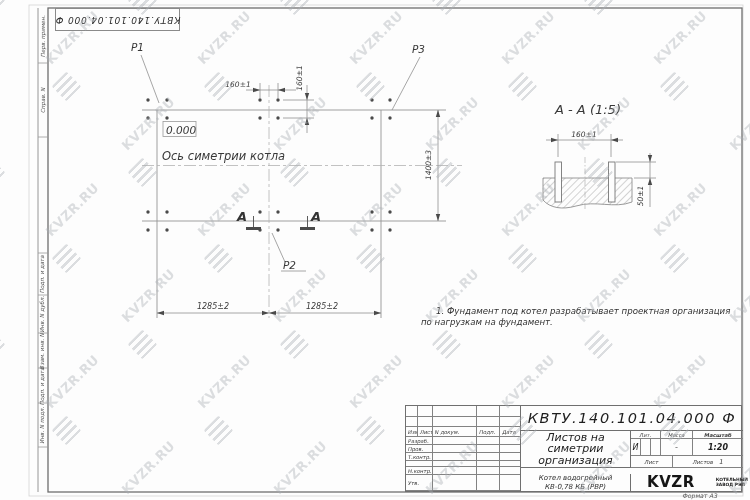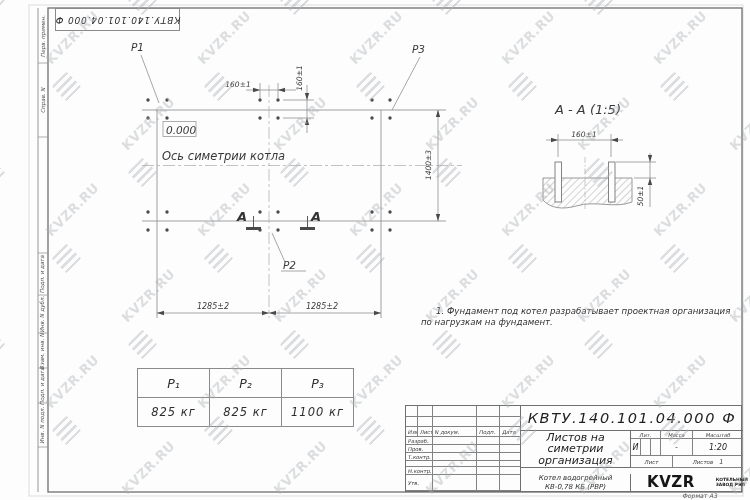--- a/index.html
+++ b/index.html
@@ -50,21 +50,21 @@
             font-style:italic;color:#222;}
   .tb-grid{width:112px;display:flex;flex-direction:column;}
   .g-row{display:flex;}
   .g-cell{border-right:1px solid #828282;border-bottom:1px solid #828282;display:flex;
           align-items:center;justify-content:center;overflow:hidden;}
   .g-cell.last{border-right:none;}
   .g-h{height:8px;font-size:5.2px;font-style:italic;color:#3a3a3a;}
   .g-v{height:17px;font-size:8px;font-style:italic;color:#222;}
   .g-s{height:12px;font-size:5.5px;font-style:italic;color:#3a3a3a;gap:6px;}
   .g-s b{font-size:6.5px;font-weight:normal;}
-  .w30{width:30px;}.w32{width:32px;}.w50{width:50px;}.w10{width:10px;}.w42{width:42px;}.w70{width:70px;}
+  .w30{width:30px;}.w32{width:32px;}.w50{width:50px;font-weight:bold;}.w10{width:10px;}.w42{width:42px;}.w70{width:70px;}
   .tb-bot{flex:1;display:flex;align-items:flex-end;}
   .tb-product{width:110px;border-right:1px solid #6f6f6f;display:flex;flex-direction:column;
               align-items:center;justify-content:center;font-size:7px;line-height:8.5px;
               font-style:italic;color:#2c2c2c;}
   .tb-logo{width:112px;display:flex;align-items:center;justify-content:center;gap:21px;}
   .coil{width:11px;height:16px;border-radius:2px;
         background:repeating-linear-gradient(180deg,#1b1b1b 0 2.4px,transparent 2.4px 4.1px);}
   .kvzr{font-weight:bold;font-size:15px;letter-spacing:.5px;color:#161616;}
   .logo-cap{font-size:4.4px;font-weight:bold;line-height:5.2px;color:#222;}
   .fmt{position:absolute;left:655px;top:492px;width:90px;text-align:center;
@@ -246,34 +246,20 @@
     </div>
 
   <div class="top-stamp">
     <span>КВТУ.140.101.04.000 Ф</span>
   </div>
 
   <div class="notes">
     <div class="note">1. Фундамент под котел разрабатывает проектная организация по нагрузкам на фундамент.</div>
   </div>
 
-  <table class="ptable">
-    <tbody>
-        <tr>
-      <td class="hd">P₁</td>
-      <td class="hd">P₂</td>
-      <td class="hd">P₃</td>
-    </tr>
-    <tr>
-      <td class="vl">825 кг</td>
-      <td class="vl">825 кг</td>
-      <td class="vl">1100 кг</td>
-    </tr>
-  </tbody>
-    </table>
 
   <div class="tb">
     <div class="tb-left">
       <div class="tbl-row h105">
         <div class="c w12"></div>
           <div class="c w15"></div>
           <div class="c w45"></div>
           <div class="c w23"></div>
           <div class="c w20 last"></div>
       </div>

